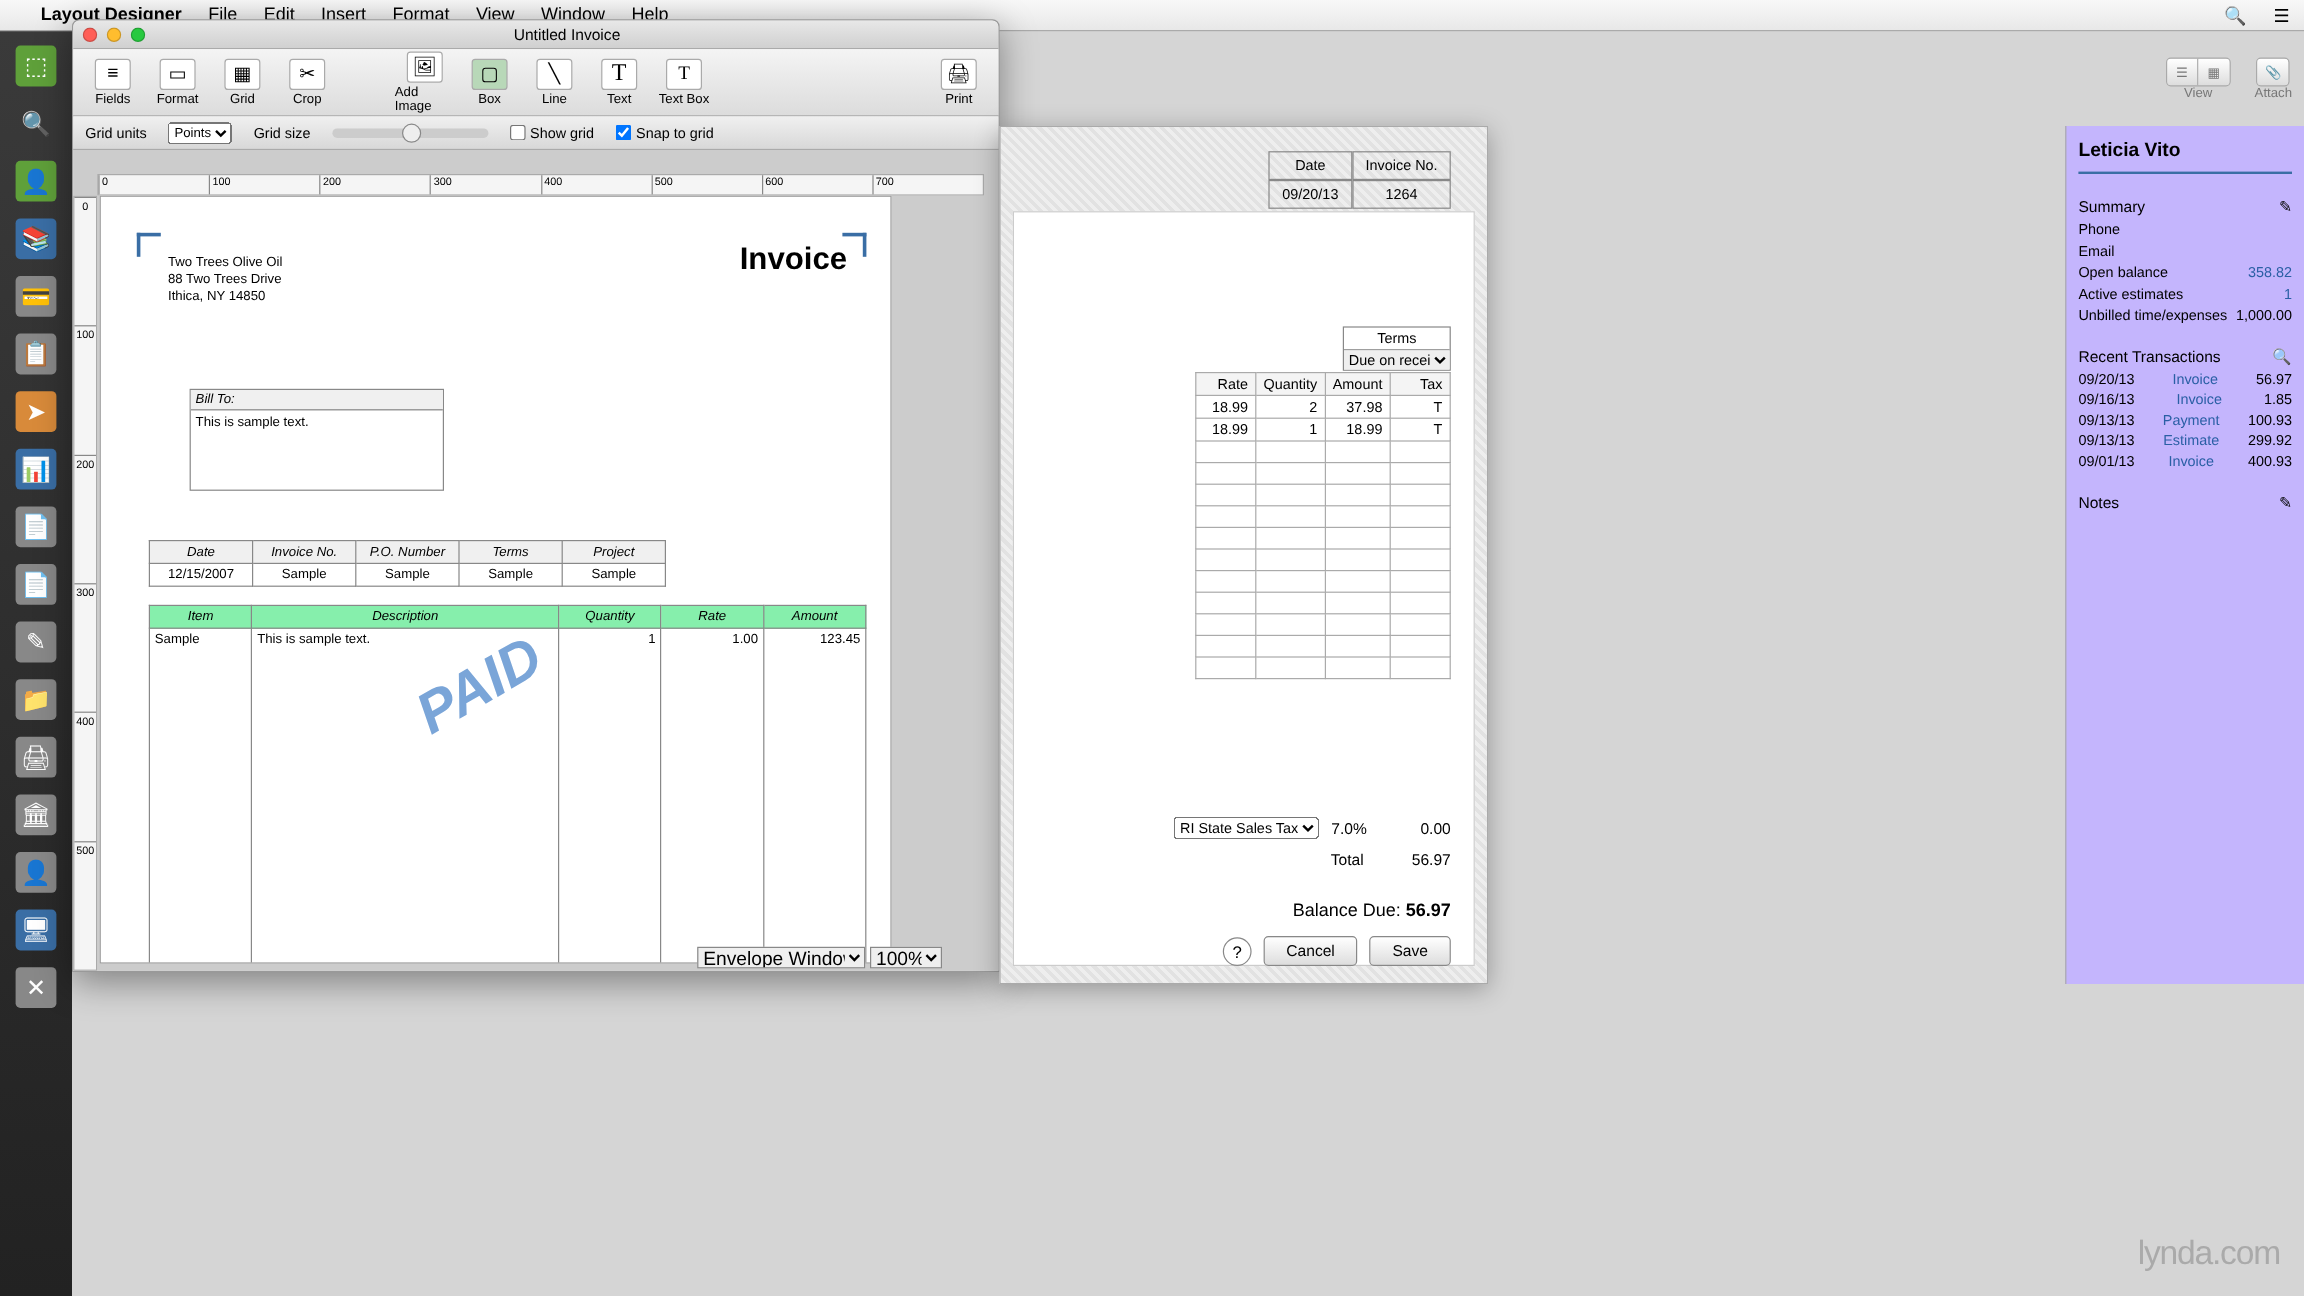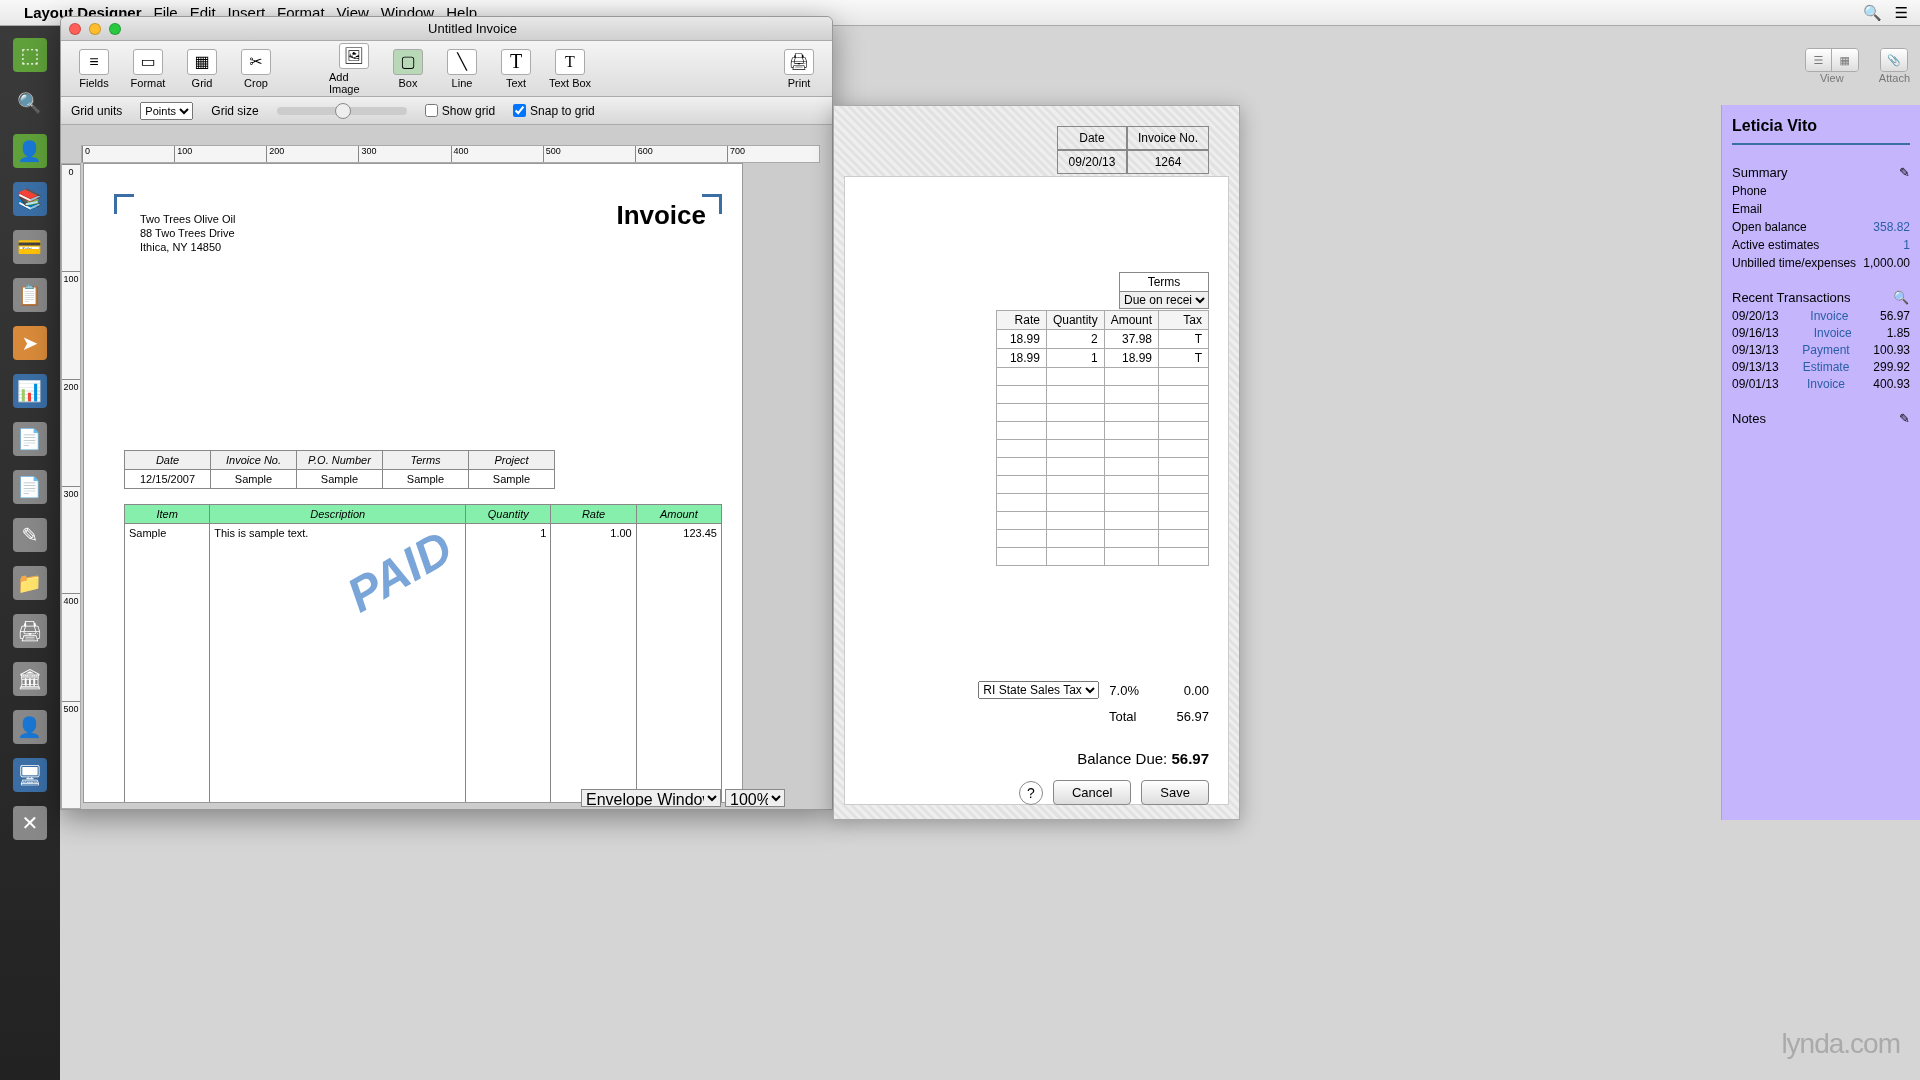--- a/index.html
+++ b/index.html
@@ -1,19 +1,19 @@
 <!DOCTYPE html>
 <html><head>
 <meta charset="utf-8">
 <style>
 * { margin: 0; padding: 0; box-sizing: border-box; font-family: "Lucida Grande", Arial, sans-serif; }
 body { background: #d5d5d5; width: 1920px; height: 1080px; overflow: hidden; position: relative; }
 
 
-.menubar { background: linear-gradient(#f8f8f8, #e8e8e8); height: 26px; display: flex; align-items: center; padding: 0 12px; gap: 12px; font-size: 15px; border-bottom: 1px solid #aaa; }
+.menubar { background: linear-gradient(#f8f8f8, #e8e8e8); height: 26px; display: flex; align-items: center; padding: 0 12px; gap: 22px; font-size: 15px; border-bottom: 1px solid #aaa; }
 .menubar .apple { font-size: 18px; }
 .menubar .app { font-weight: bold; }
 .menubar .spacer { flex: 1; }
 
 
 .dock { position: absolute; left: 0; top: 26px; bottom: 0; width: 60px; background: linear-gradient(#3a3a3a, #222); display: flex; flex-direction: column; align-items: center; padding-top: 12px; gap: 14px; }
 .dock .dock-icon { width: 34px; height: 34px; border-radius: 4px; display: flex; align-items: center; justify-content: center; font-size: 20px; color: #fff; }
 .dock .green { background: #5fa03a; }
 .dock .gray { background: #888; }
 .dock .blue { background: #3a6ea5; }
@@ -247,20 +247,24 @@
     </div>
     <div class="page">
       <div class="corner-tl"></div>
       <div class="corner-tr"></div>
       <div class="addr">
         <div>Two Trees Olive Oil</div>
         <div>88 Two Trees Drive</div>
         <div>Ithica, NY 14850</div>
       </div>
       <div class="invtitle">Invoice</div>
+      <div class="billto">
+        <div class="bh">Bill To:</div>
+        <div class="bb">This is sample text.</div>
+      </div>
       <table class="infotable">
         <tbody>
             <tr>
           <th>Date</th>
           <th>Invoice No.</th>
           <th>P.O. Number</th>
           <th>Terms</th>
           <th>Project</th>
         </tr>
         <tr>

